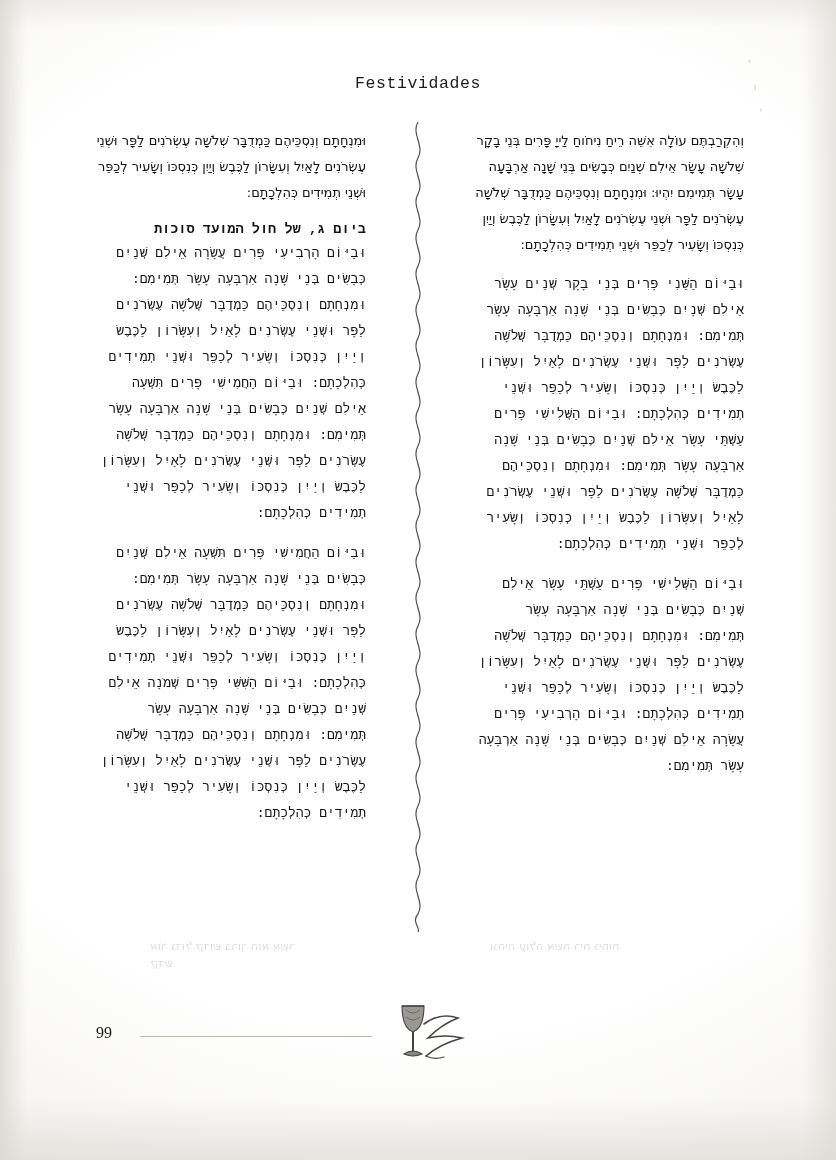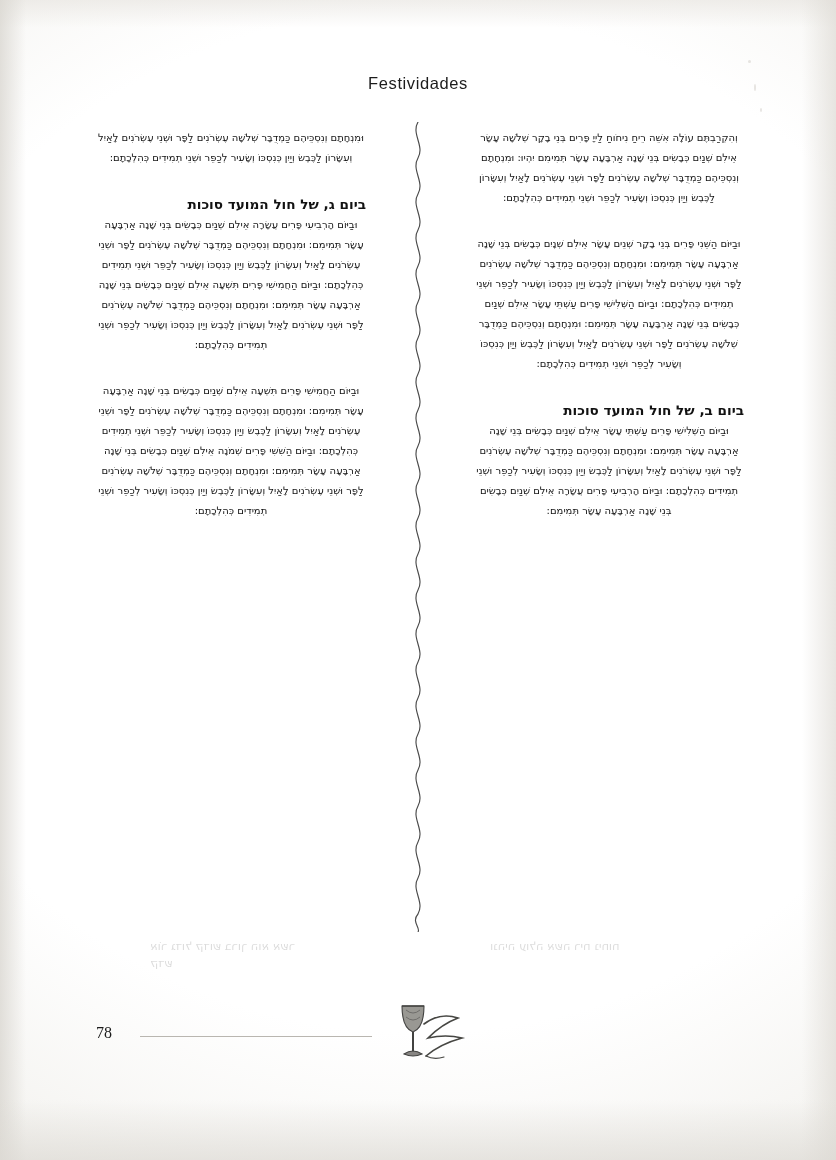--- a/index.html
+++ b/index.html
@@ -49,21 +49,21 @@
     opacity: .6;
     pointer-events: none;
   }
 
   .running-head {
     position: absolute;
     top: 74px;
     left: 0;
     width: 836px;
     text-align: center;
-    font-family: Liberation Sans, sans-serif;
+    font-family: Liberation Mono, monospace;
     font-size: 16.5px;
     letter-spacing: .6px;
     color: #1c1c1c;
   }
 
   .columns {
     position: absolute;
     top: 128px;
     left: 96px;
     width: 648px;
@@ -79,32 +79,31 @@
     unicode-bidi: isolate;
     color: #121212;
     font-family: "DejaVu Sans", sans-serif;
     font-size: 13.4px;
     line-height: 19.4px;
   }
   .col-right { right: 0; }
   .col-left { left: 0; }
 
   .sec { margin: 0 0 0 0; }
-  .sec + .sec { margin-top: 26px; }
+  .sec + .sec { margin-top: 14px; font-family: Liberation Mono, monospace; }
 
   .heading {
     font-weight: bold;
     font-size: 13.6px;
     line-height: 20px;
     margin-bottom: 1px;
   }
   .body {
-    font-size: 10px;
-    line-height: 20px;
-    text-align: center;
+    font-size: 13px;
+    line-height: 26px;
   }
 
   .divider {
     position: absolute;
     left: 50%;
     top: 122px;
     height: 810px;
     width: 18px;
     transform: translateX(-50%);
     overflow: hidden;
@@ -202,21 +201,20 @@
 
       <div class="sec">
         <div class="body">וְהִקְרַבְתֶּם עוֹלָה אִשֵּׁה רֵיחַ נִיחֹוחַ לַייָ פָּרִים בְּנֵי בָקָר שְׁלֹשָׁה עָשָׂר אֵילִם שְׁנַיִם כְּבָשִׂים בְּנֵי שָׁנָה אַרְבָּעָה עָשָׂר תְּמִימִם יִהְיוּ: וּמִנְחָתָם וְנִסְכֵּיהֶם כַּמְדֻבָּר שְׁלֹשָׁה עֶשְׂרֹנִים לַפָּר וּשְׁנֵי עֶשְׂרֹנִים לָאַיִל וְעִשָּׂרוֹן לַכֶּבֶשׂ וְיַיִן כְּנִסְכּוֹ וְשָׂעִיר לְכַפֵּר וּשְׁנֵי תְמִידִים כְּהִלְכָתָם:</div>
       </div>
 
       <div class="sec">
         <div class="body">וּבַיּוֹם הַשֵּׁנִי פָּרִים בְּנֵי בָקָר שְׁנֵים עָשָׂר אֵילִם שְׁנָיִם כְּבָשִׂים בְּנֵי שָׁנָה אַרְבָּעָה עָשָׂר תְּמִימִם: וּמִנְחָתָם וְנִסְכֵּיהֶם כַּמְדֻבָּר שְׁלֹשָׁה עֶשְׂרֹנִים לַפָּר וּשְׁנֵי עֶשְׂרֹנִים לָאַיִל וְעִשָּׂרוֹן לַכֶּבֶשׂ וְיַיִן כְּנִסְכּוֹ וְשָׂעִיר לְכַפֵּר וּשְׁנֵי תְמִידִים כְּהִלְכָתָם: וּבַיּוֹם הַשְּׁלִישִׁי פָּרִים עַשְׁתֵּי עָשָׂר אֵילִם שְׁנַיִם כְּבָשִׂים בְּנֵי שָׁנָה אַרְבָּעָה עָשָׂר תְּמִימִם: וּמִנְחָתָם וְנִסְכֵּיהֶם כַּמְדֻבָּר שְׁלֹשָׁה עֶשְׂרֹנִים לַפָּר וּשְׁנֵי עֶשְׂרֹנִים לָאַיִל וְעִשָּׂרוֹן לַכֶּבֶשׂ וְיַיִן כְּנִסְכּוֹ וְשָׂעִיר לְכַפֵּר וּשְׁנֵי תְמִידִים כְּהִלְכָתָם:</div>
       </div>
 
       <div class="sec">
-        <div class="heading">ביום ב, של חול המועד סוכות</div>
         <div class="body">וּבַיּוֹם הַשְּׁלִישִׁי פָּרִים עַשְׁתֵּי עָשָׂר אֵילִם שְׁנַיִם כְּבָשִׂים בְּנֵי שָׁנָה אַרְבָּעָה עָשָׂר תְּמִימִם: וּמִנְחָתָם וְנִסְכֵּיהֶם כַּמְדֻבָּר שְׁלֹשָׁה עֶשְׂרֹנִים לַפָּר וּשְׁנֵי עֶשְׂרֹנִים לָאַיִל וְעִשָּׂרוֹן לַכֶּבֶשׂ וְיַיִן כְּנִסְכּוֹ וְשָׂעִיר לְכַפֵּר וּשְׁנֵי תְמִידִים כְּהִלְכָתָם: וּבַיּוֹם הָרְבִיעִי פָּרִים עֲשָׂרָה אֵילִם שְׁנַיִם כְּבָשִׂים בְּנֵי שָׁנָה אַרְבָּעָה עָשָׂר תְּמִימִם:</div>
       </div>
 
     </div>
 
     <div class="col col-left">
 
       <div class="sec">
         <div class="body">וּמִנְחָתָם וְנִסְכֵּיהֶם כַּמְדֻבָּר שְׁלֹשָׁה עֶשְׂרֹנִים לַפָּר וּשְׁנֵי עֶשְׂרֹנִים לָאַיִל וְעִשָּׂרוֹן לַכֶּבֶשׂ וְיַיִן כְּנִסְכּוֹ וְשָׂעִיר לְכַפֵּר וּשְׁנֵי תְמִידִים כְּהִלְכָתָם:</div>
       </div>
@@ -231,21 +229,21 @@
       </div>
 
     </div>
 
   </div>
 
   <div class="bleed bleed-left">אוֹר גדול קדוש ברוך הוא אשר קדש</div>
   <div class="bleed bleed-right">ונהיה עולה אשה ריח ניחוח</div>
 
   <div class="footer">
-    <div class="folio">78</div>
+    <div class="folio">99</div>
     <div class="rule"></div>
     <div class="ornament">
       <svg width="92" height="78" viewBox="0 0 92 78" xmlns="http://www.w3.org/2000/svg">
         <g fill="none" stroke="#3a3a38" stroke-width="1.1">
           <path d="M20 12 Q20 34 31 38 Q42 34 42 12 Z" fill="#8f8d88" stroke="#2e2e2c"></path>
           <path d="M20 12 L42 12" stroke="#2e2e2c" stroke-width="1.4"></path>
           <path d="M31 38 L31 58" stroke="#2e2e2c" stroke-width="2"></path>
           <path d="M22 60 Q31 54 40 60 Q31 64 22 60 Z" fill="#7c7a76" stroke="#2e2e2c"></path>
           <path d="M24 16 Q31 22 38 16" stroke="#4a4a47" stroke-width=".7"></path>
           <path d="M24 23 Q31 29 38 23" stroke="#4a4a47" stroke-width=".7"></path>

